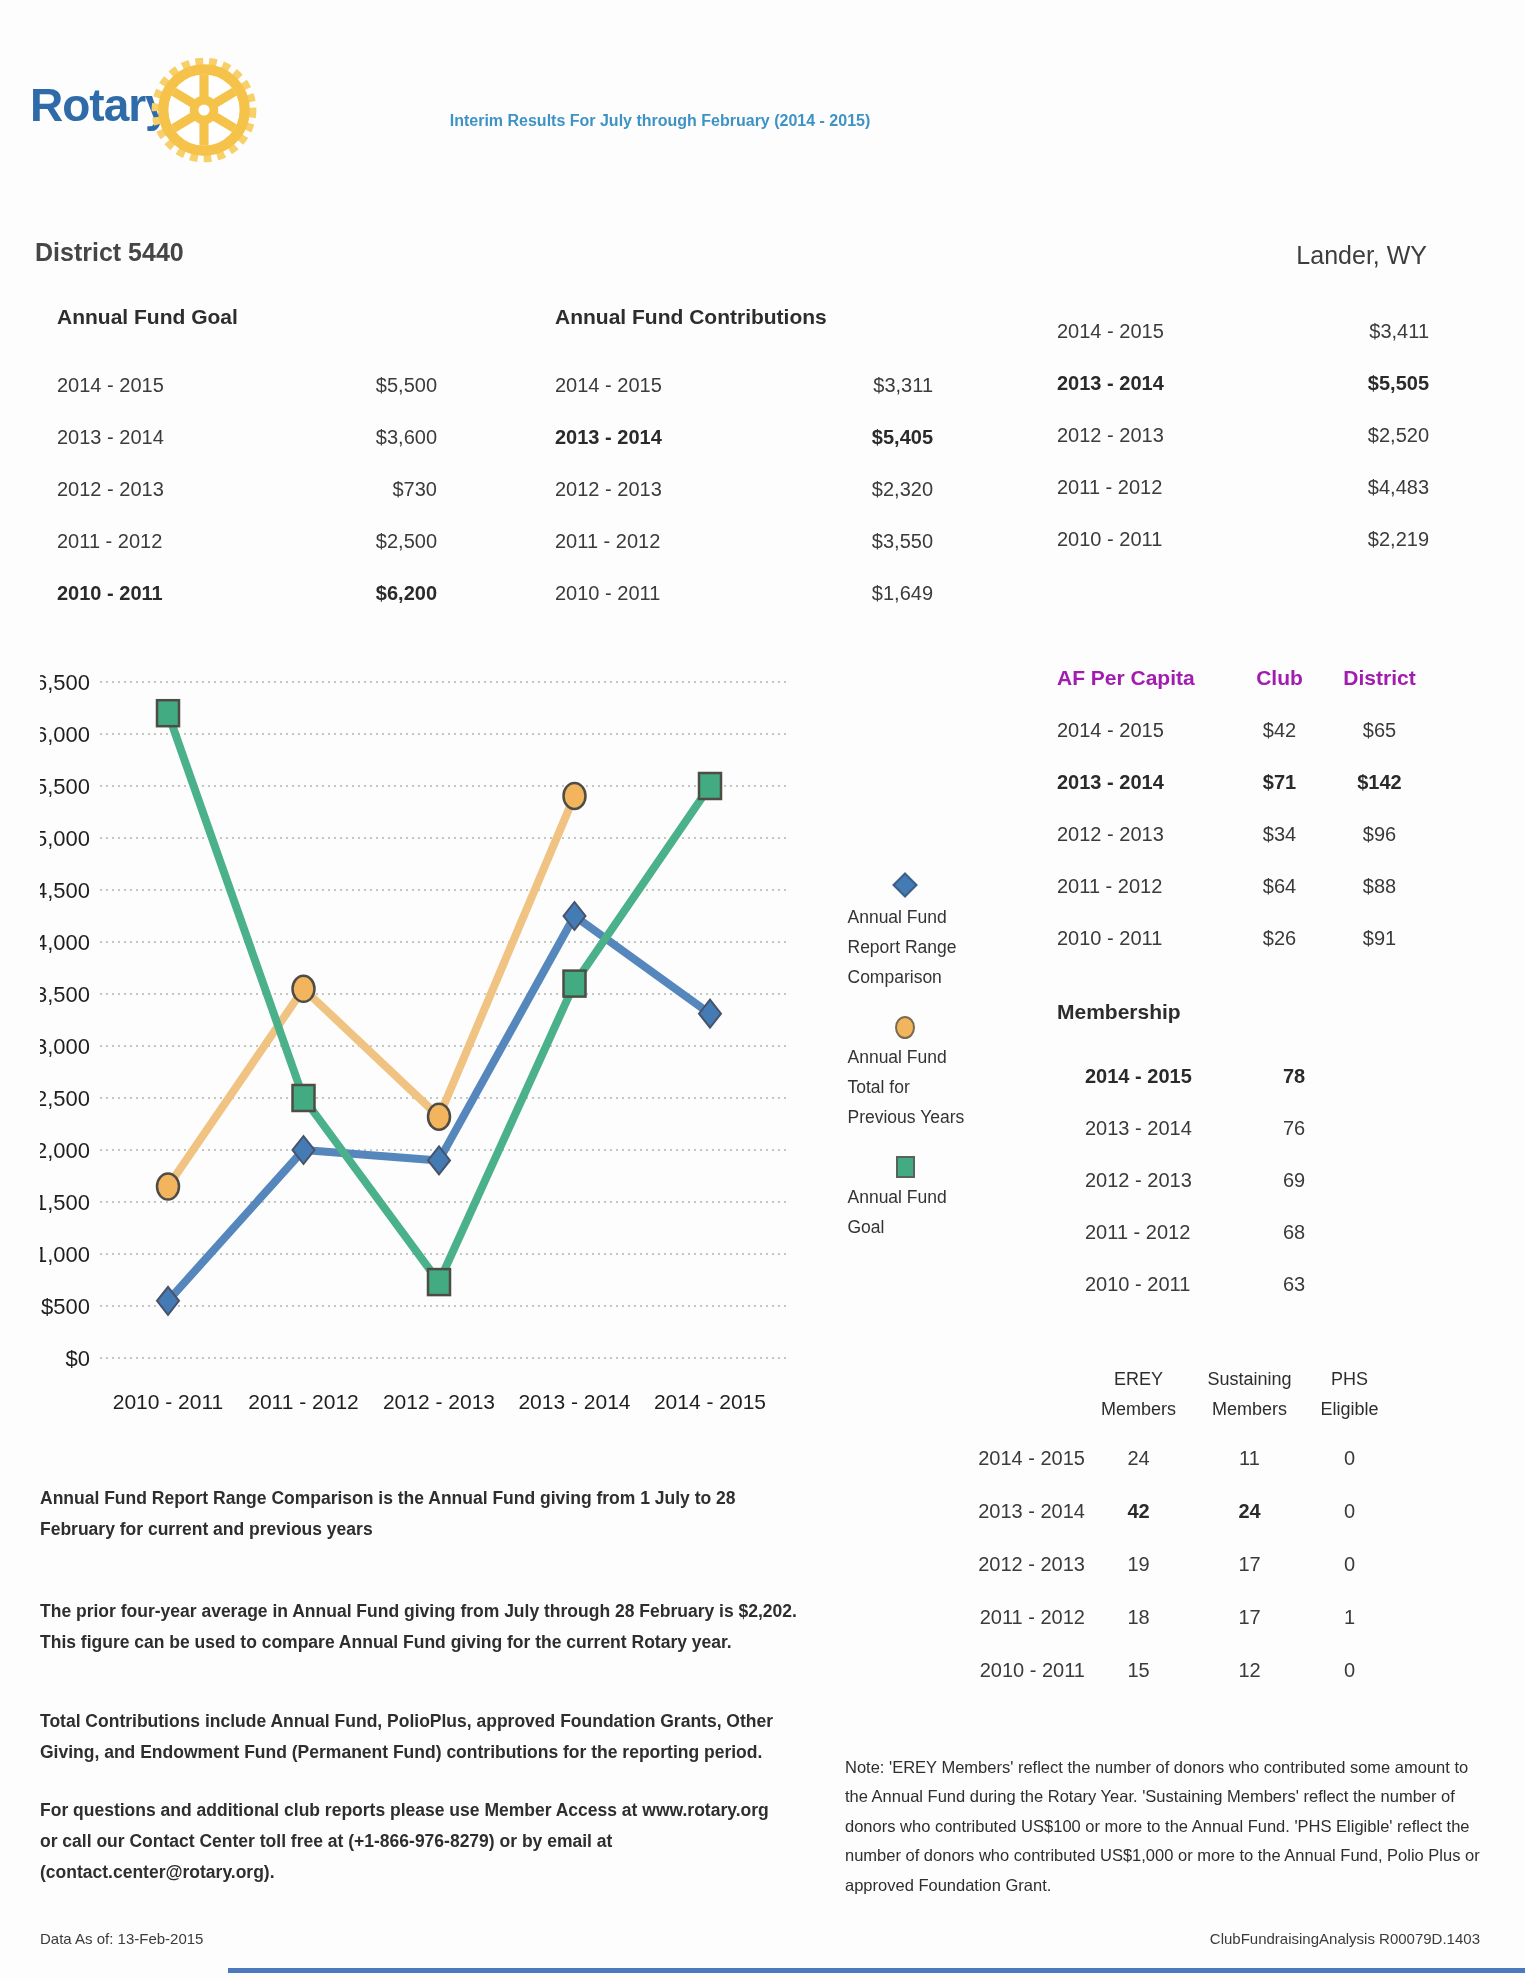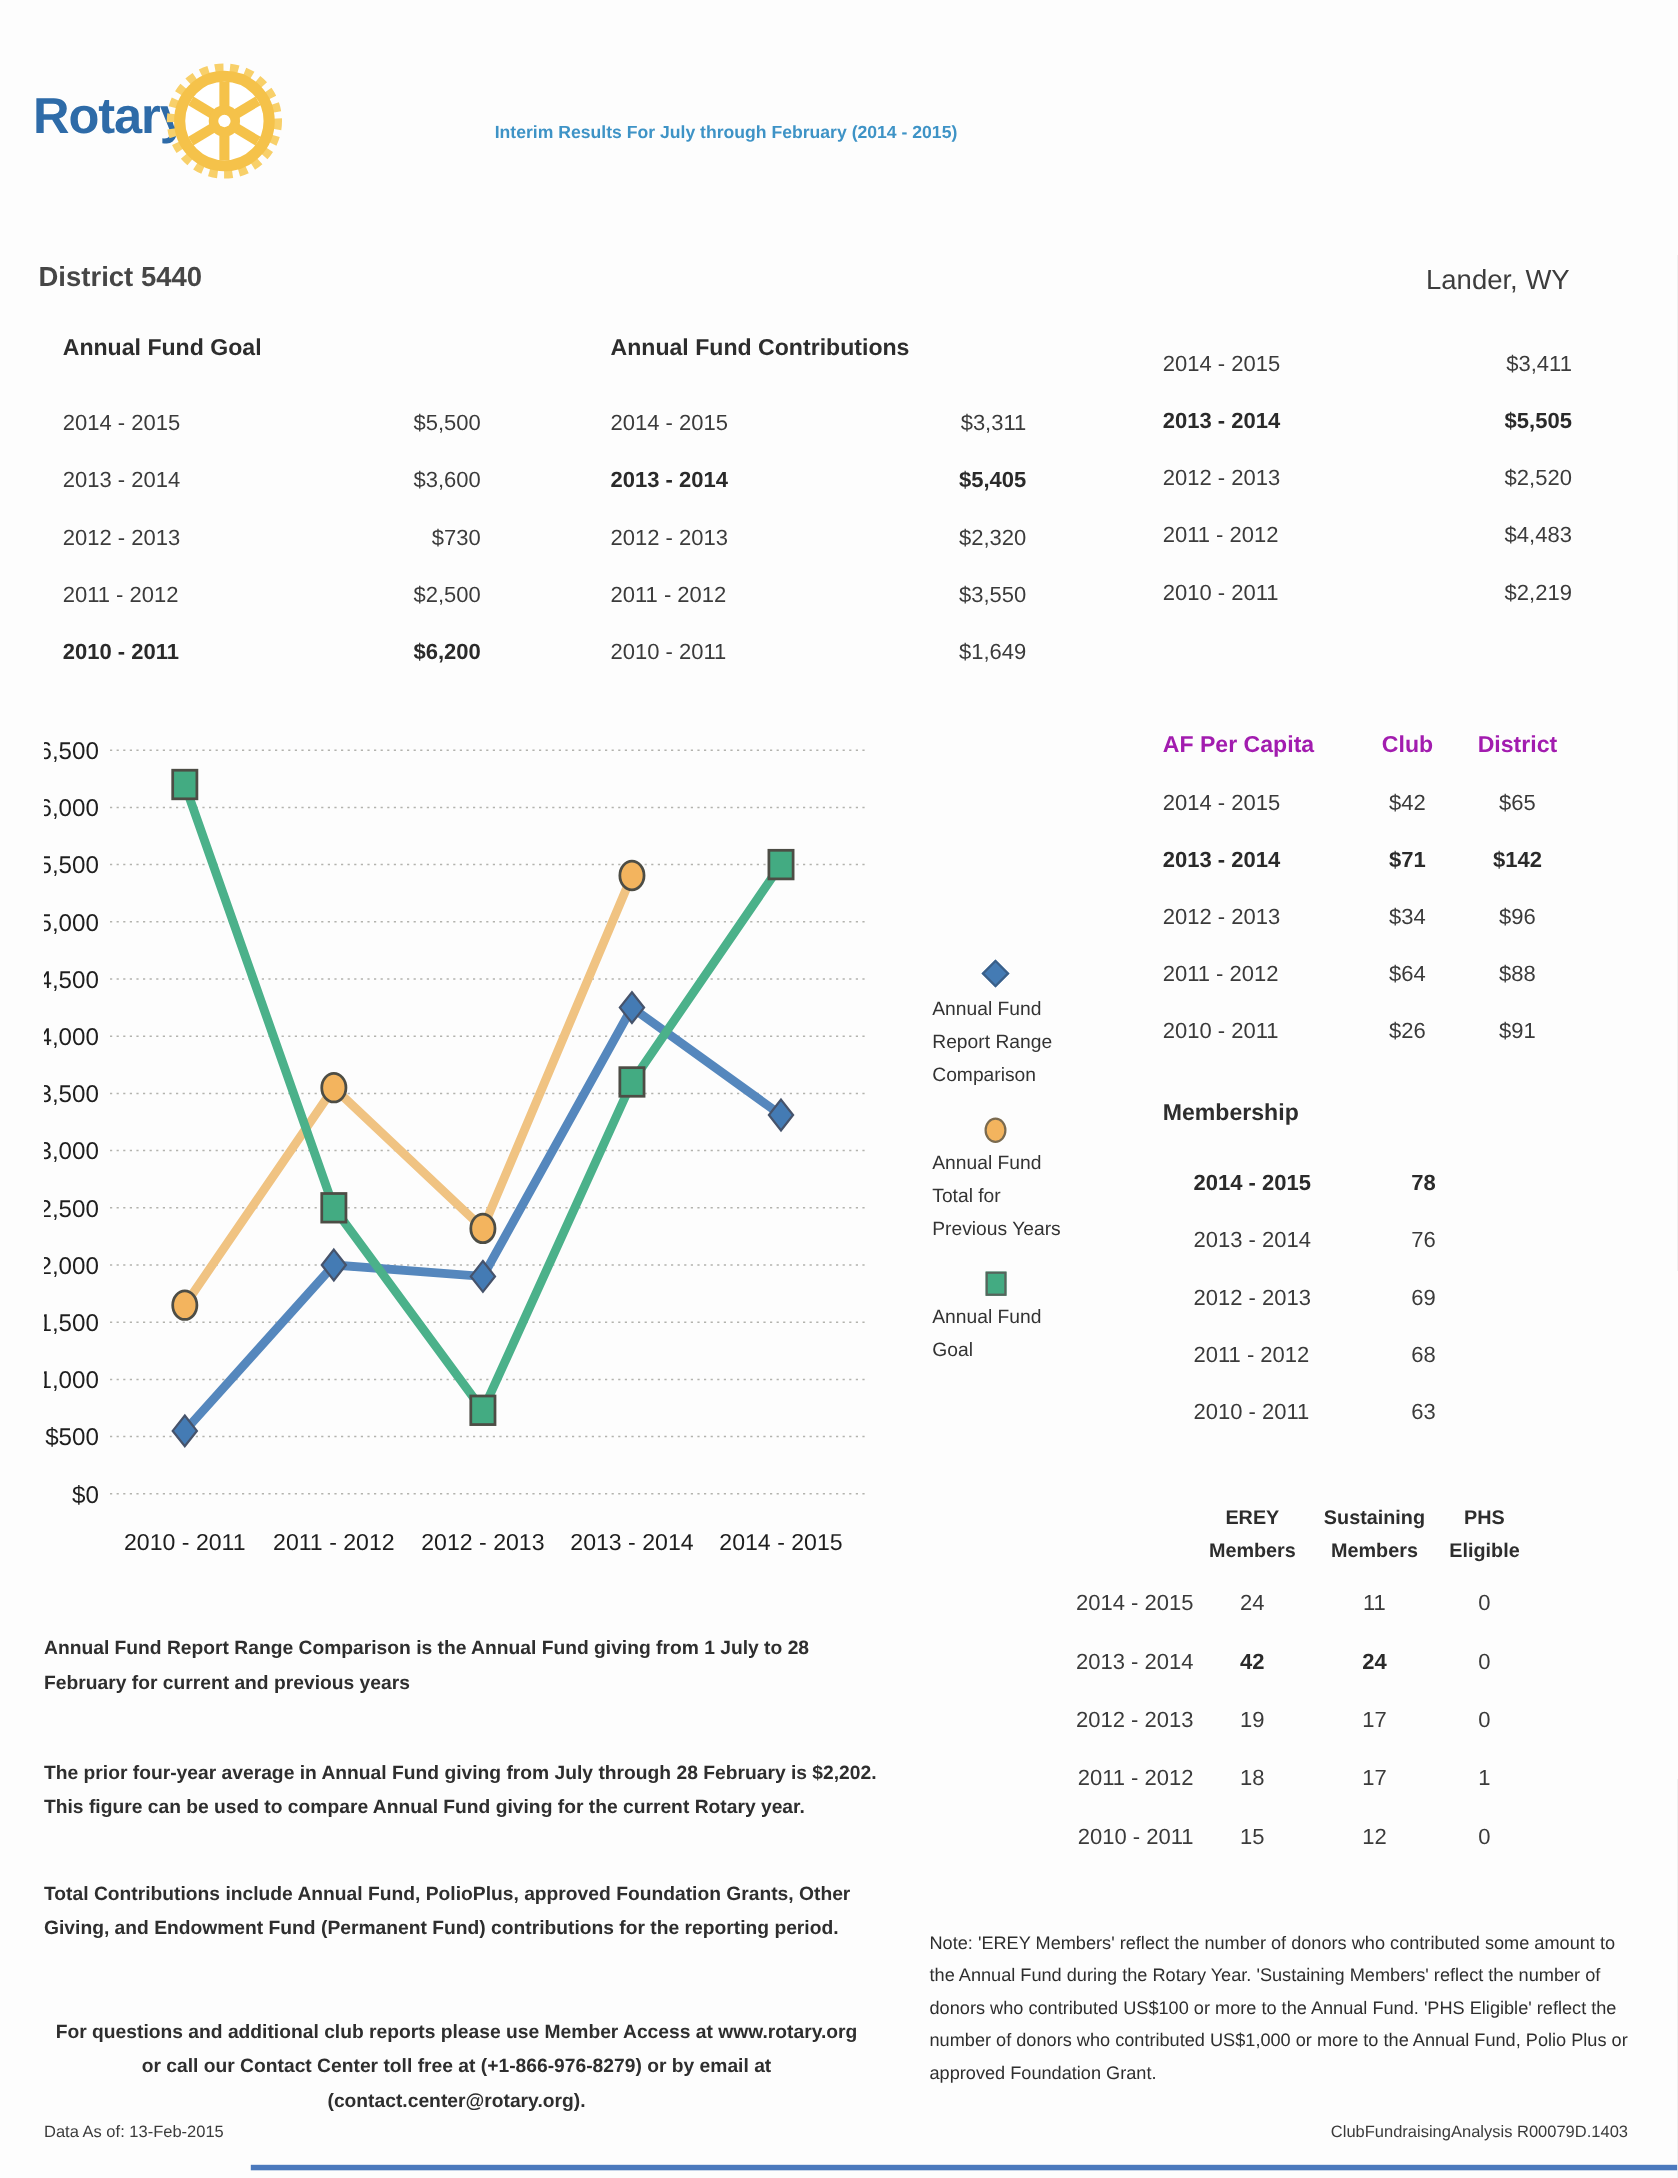--- a/index.html
+++ b/index.html
@@ -33,21 +33,21 @@
   .cc{text-align:center;}
 
   
   .t-mem{left:1057px;top:1000px;width:300px;}
   .mem-row{display:grid;grid-template-columns:198px auto;height:52px;align-items:center;
            font-size:20px;padding-left:28px;}
 
   
   .t-erey{left:950px;top:1332px;width:442px;}
   .erey-head{display:grid;grid-template-columns:135px 107px 115px 85px;height:100px;align-items:end;}
-  .erey-head div{font-size:18px;font-weight:bold;line-height:30px;text-align:center;color:#2d2d2d;padding-bottom:8px;}
+  .erey-head div{font-size:18px;font-weight:normal;line-height:30px;text-align:center;color:#2d2d2d;padding-bottom:8px;}
   .erey-row{display:grid;grid-template-columns:135px 107px 115px 85px;height:53px;align-items:center;font-size:20px;}
   .erey-row .yr{text-align:right;}
   .erey-row .num{text-align:center;}
 
   
   .chart-wrap{position:absolute;left:40px;top:655px;width:770px;height:780px;}
   .grid{stroke:#b3b3ae;stroke-width:1.4;stroke-dasharray:2 4;}
   .ylab{font-family:"Liberation Sans",sans-serif;font-size:22px;fill:#1e1e1e;text-anchor:end;}
   .xlab{font-family:"Liberation Sans",sans-serif;font-size:21px;fill:#1e1e1e;text-anchor:middle;}
 
@@ -58,21 +58,21 @@
   .lg-label{width:125px;font-size:17.5px;line-height:30px;color:#333333;margin-left:10px;}
   .m-diamond{width:14px;height:14px;background:#447bb4;border:2px solid #3a5f88;transform:rotate(45deg);}
   .m-circle{width:16px;height:19px;background:#f3b45e;border:2px solid #7a6a4f;border-radius:50%;}
   .m-square{width:15px;height:18px;background:#43ab82;border:2px solid #57645c;}
 
   
   .para{position:absolute;font-size:17.5px;font-weight:bold;line-height:31px;color:#2e2e2e;}
   .p1{left:40px;top:1465px;width:745px;}
   .p2{left:40px;top:1578px;width:765px;}
   .p3{left:40px;top:1688px;width:750px;}
-  .p4{left:40px;top:1814px;width:750px;text-align:center;}
+  .p4{left:40px;top:1777px;width:750px;}
   .note{position:absolute;left:845px;top:1736px;width:648px;font-size:16.5px;line-height:29.5px;color:#2e2e2e;}
 
   .footer-left{position:absolute;left:40px;top:1930px;font-size:15px;color:#3b3b3b;}
   .footer-right{position:absolute;right:45px;top:1930px;font-size:15px;color:#3b3b3b;}
   .bottom-line{position:absolute;left:228px;top:1968px;width:1297px;height:5px;background:#4b79bd;}
 </style>
 </head>
 <body>
 
 <div class="page">

